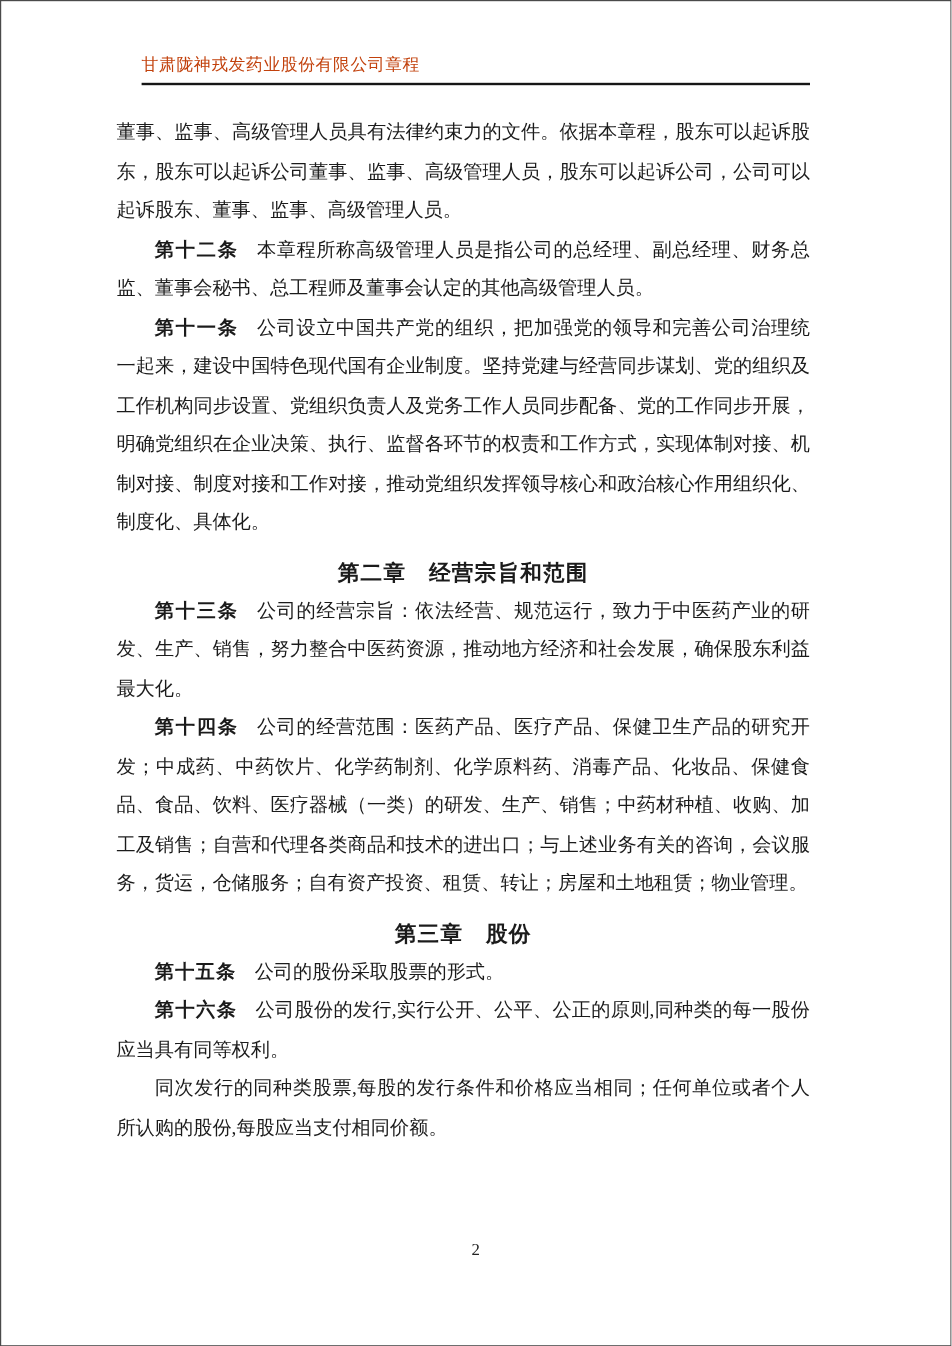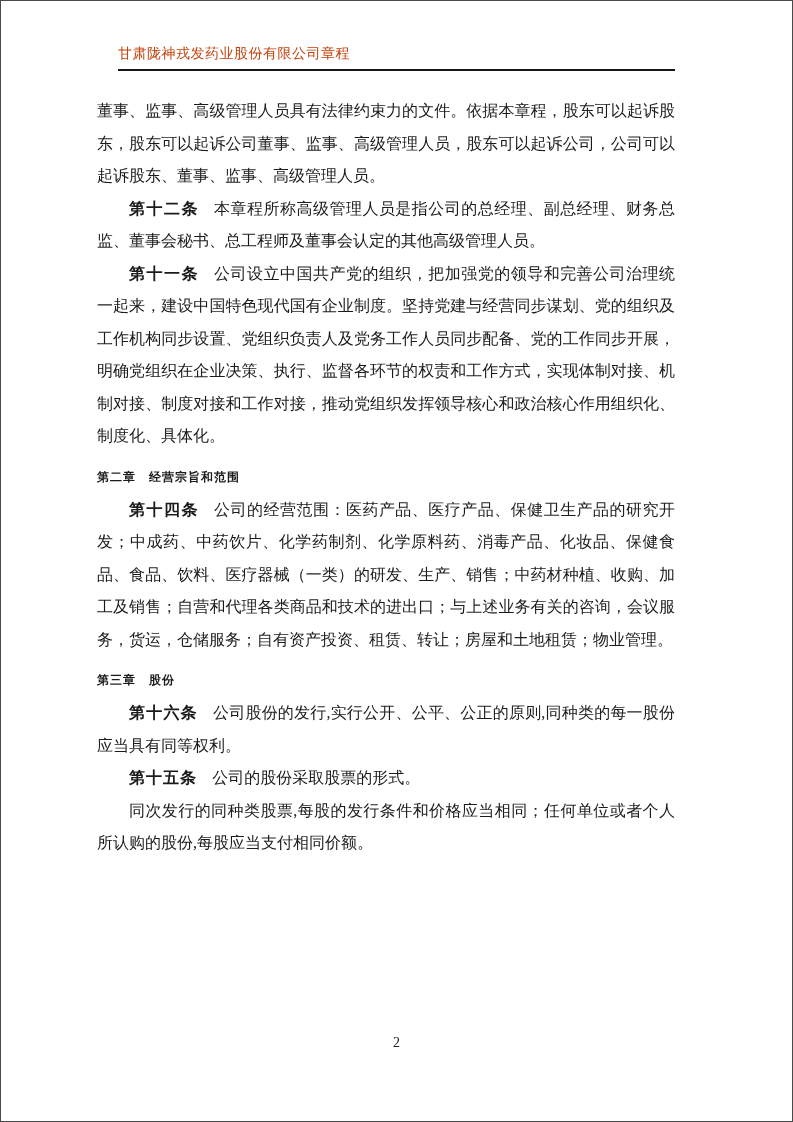--- a/index.html
+++ b/index.html
@@ -45,23 +45,24 @@
   .document-body p.space-before {
     margin-top: 0;
   }
   .article-label {
     font-weight: 700;
     font-family: "Liberation Sans", "DejaVu Sans", sans-serif;
     margin-right: 0.95em;
     letter-spacing: 1px;
   }
   .chapter-heading, .section-heading {
-    font-size: 12px;
+    font-size: 18px;
     font-weight: 700;
     font-family: "Liberation Sans", "DejaVu Sans", sans-serif;
+    text-align: center;
     text-indent: 0;
     letter-spacing: 1px;
     margin: 8px 0 0 0;
     line-height: 33px;
   }
   .page-footer {
     position: absolute;
     top: 1034px;
     left: 0;
     width: 100%;
@@ -76,23 +77,24 @@
 <div class="page">
   <header class="page-header">
     <div class="header-title">甘肃陇神戎发药业股份有限公司章程</div>
   </header>
 
   <main class="document-body">
       <p class="no-indent">董事、监事、高级管理人员具有法律约束力的文件。依据本章程，股东可以起诉股东，股东可以起诉公司董事、监事、高级管理人员，股东可以起诉公司，公司可以起诉股东、董事、监事、高级管理人员。</p>
       <p><b class="article-label">第十二条</b><span>本章程所称高级管理人员是指公司的总经理、副总经理、财务总监、董事会秘书、总工程师及董事会认定的其他高级管理人员。</span></p>
       <p><b class="article-label">第十一条</b><span>公司设立中国共产党的组织，把加强党的领导和完善公司治理统一起来，建设中国特色现代国有企业制度。坚持党建与经营同步谋划、党的组织及工作机构同步设置、党组织负责人及党务工作人员同步配备、党的工作同步开展，明确党组织在企业决策、执行、监督各环节的权责和工作方式，实现体制对接、机制对接、制度对接和工作对接，推动党组织发挥领导核心和政治核心作用组织化、制度化、具体化。</span></p>
       <div class="chapter-heading">第二章　经营宗旨和范围</div>
+      <p><b class="article-label">第十三条</b><span>公司的经营宗旨：依法经营、规范运行，致力于中医药产业的研发、生产、销售，努力整合中医药资源，推动地方经济和社会发展，确保股东利益最大化。</span></p>
       <p><b class="article-label">第十四条</b><span>公司的经营范围：医药产品、医疗产品、保健卫生产品的研究开发；中成药、中药饮片、化学药制剂、化学原料药、消毒产品、化妆品、保健食品、食品、饮料、医疗器械（一类）的研发、生产、销售；中药材种植、收购、加工及销售；自营和代理各类商品和技术的进出口；与上述业务有关的咨询，会议服务，货运，仓储服务；自有资产投资、租赁、转让；房屋和土地租赁；物业管理。</span></p>
       <div class="chapter-heading">第三章　股份</div>
+      <p><b class="article-label">第十五条</b><span>公司的股份采取股票的形式。</span></p>
       <p><b class="article-label">第十六条</b><span>公司股份的发行,实行公开、公平、公正的原则,同种类的每一股份应当具有同等权利。</span></p>
-      <p><b class="article-label">第十五条</b><span>公司的股份采取股票的形式。</span></p>
       <p class="space-before">同次发行的同种类股票,每股的发行条件和价格应当相同；任何单位或者个人所认购的股份,每股应当支付相同价额。</p>
     </main>
 
   <footer class="page-footer">
     <span>2</span>
   </footer>
 </div>
 
 </body></html>

